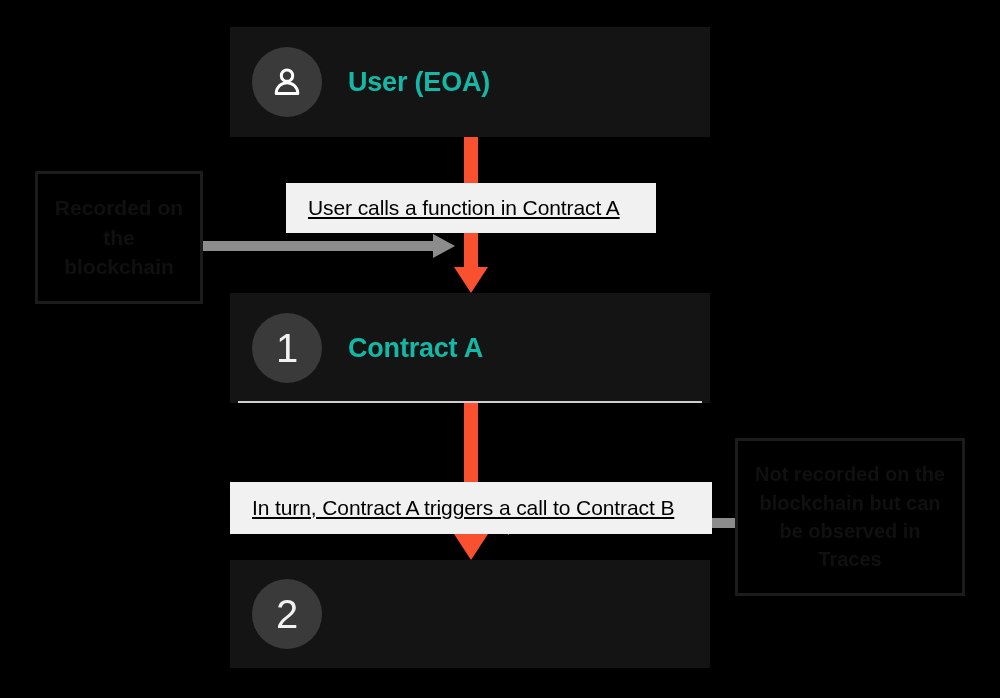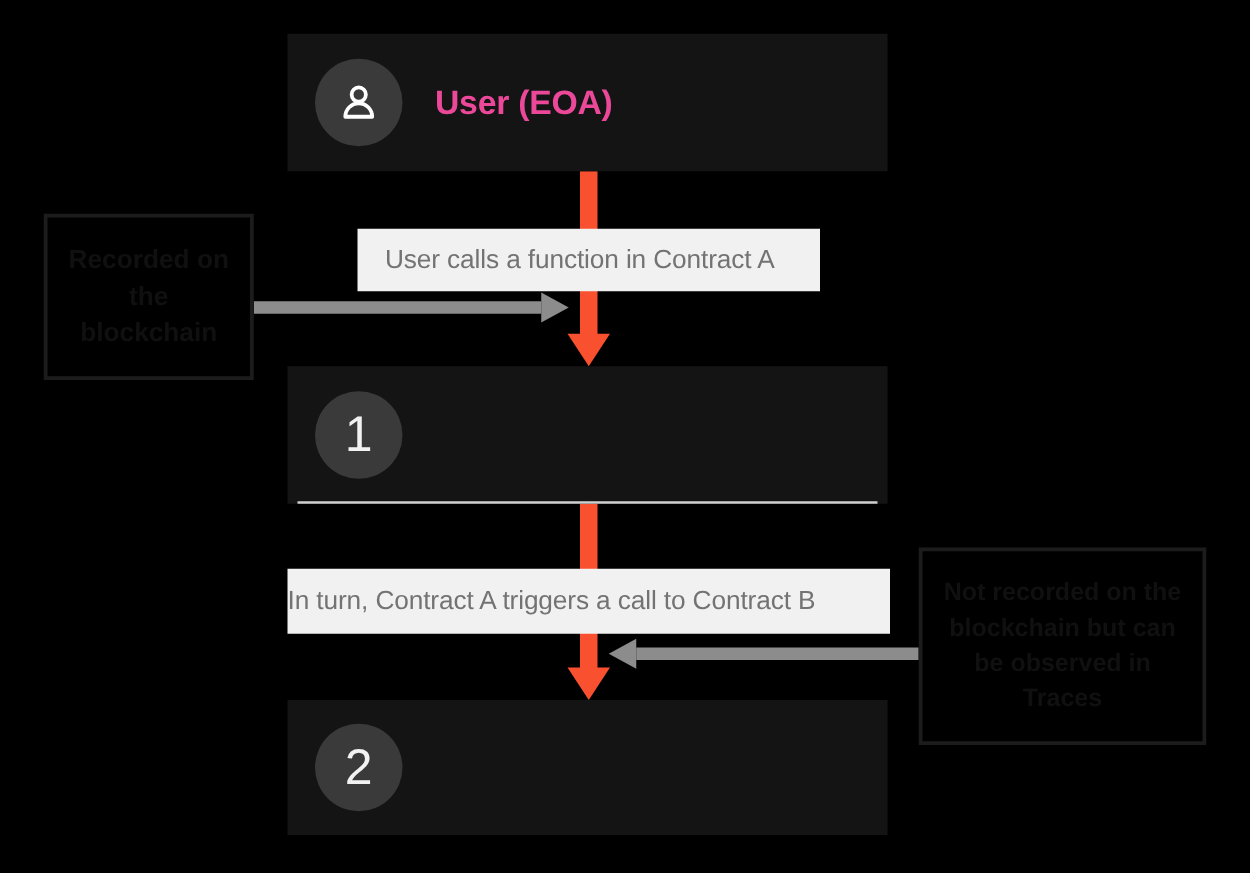--- a/index.html
+++ b/index.html
@@ -43,21 +43,21 @@
   }
   .node-badge .num {
     font-size: 40px;
     font-weight: 400;
     line-height: 1;
     color: #f2f2f2;
     font-family: "Liberation Sans", sans-serif;
   }
   .node-label {
     margin-left: 26px;
-    color: #ec4899;
+    color: #14b8a6;
     font-size: 27px;
     font-weight: 700;
     letter-spacing: -0.2px;
     white-space: nowrap;
   }
   .node-underline {
     position: absolute;
     left: 8px;
     right: 8px;
     bottom: 0;
@@ -95,31 +95,32 @@
   }
   #arrow-user-ca { left: 454px; top: 137px; width: 34px; height: 156px; }
   #arrow-user-ca .shaft { height: 132px; }
   #arrow-ca-cb   { left: 454px; top: 403px; width: 34px; height: 157px; }
   #arrow-ca-cb .shaft { height: 133px; }
 
   
   .step-label {
     position: absolute;
     background: #f1f1f1;
-    color: #737373;
+    color: #000000;
     font-size: 21px;
     display: flex;
     align-items: center;
     box-sizing: border-box;
     z-index: 4;
     letter-spacing: -0.1px;
     white-space: nowrap;
+    text-decoration: underline;
   }
   #label-1 { left: 286px; top: 183px; width: 370px; height: 50px; padding-left: 22px; }
-  #label-2 { left: 230px; top: 455px; width: 482px; height: 52px; }
+  #label-2 { left: 230px; top: 482px; width: 482px; height: 52px; padding-left: 22px; }
 
   
   .callout {
     position: absolute;
     background: #000000;
     border: 3px solid #1c1c1c;
     color: #101010;
     text-align: center;
     font-weight: 700;
     box-sizing: border-box;
@@ -185,20 +186,21 @@
         <path d="M5.2 19.2 a6.8 6.8 0 0 1 13.6 0 Z"></path>
       </svg>
     </div>
     <div class="node-label">User (EOA)</div>
   </div>
 
   <div class="node" id="node-ca">
     <div class="node-badge">
       <span class="num">1</span>
     </div>
+    <div class="node-label">Contract A</div>
     <div class="node-underline"></div>
   </div>
 
   <div class="node" id="node-cb">
     <div class="node-badge">
       <span class="num">2</span>
     </div>
   </div>
 
   <div class="arrow-v" id="arrow-user-ca">

